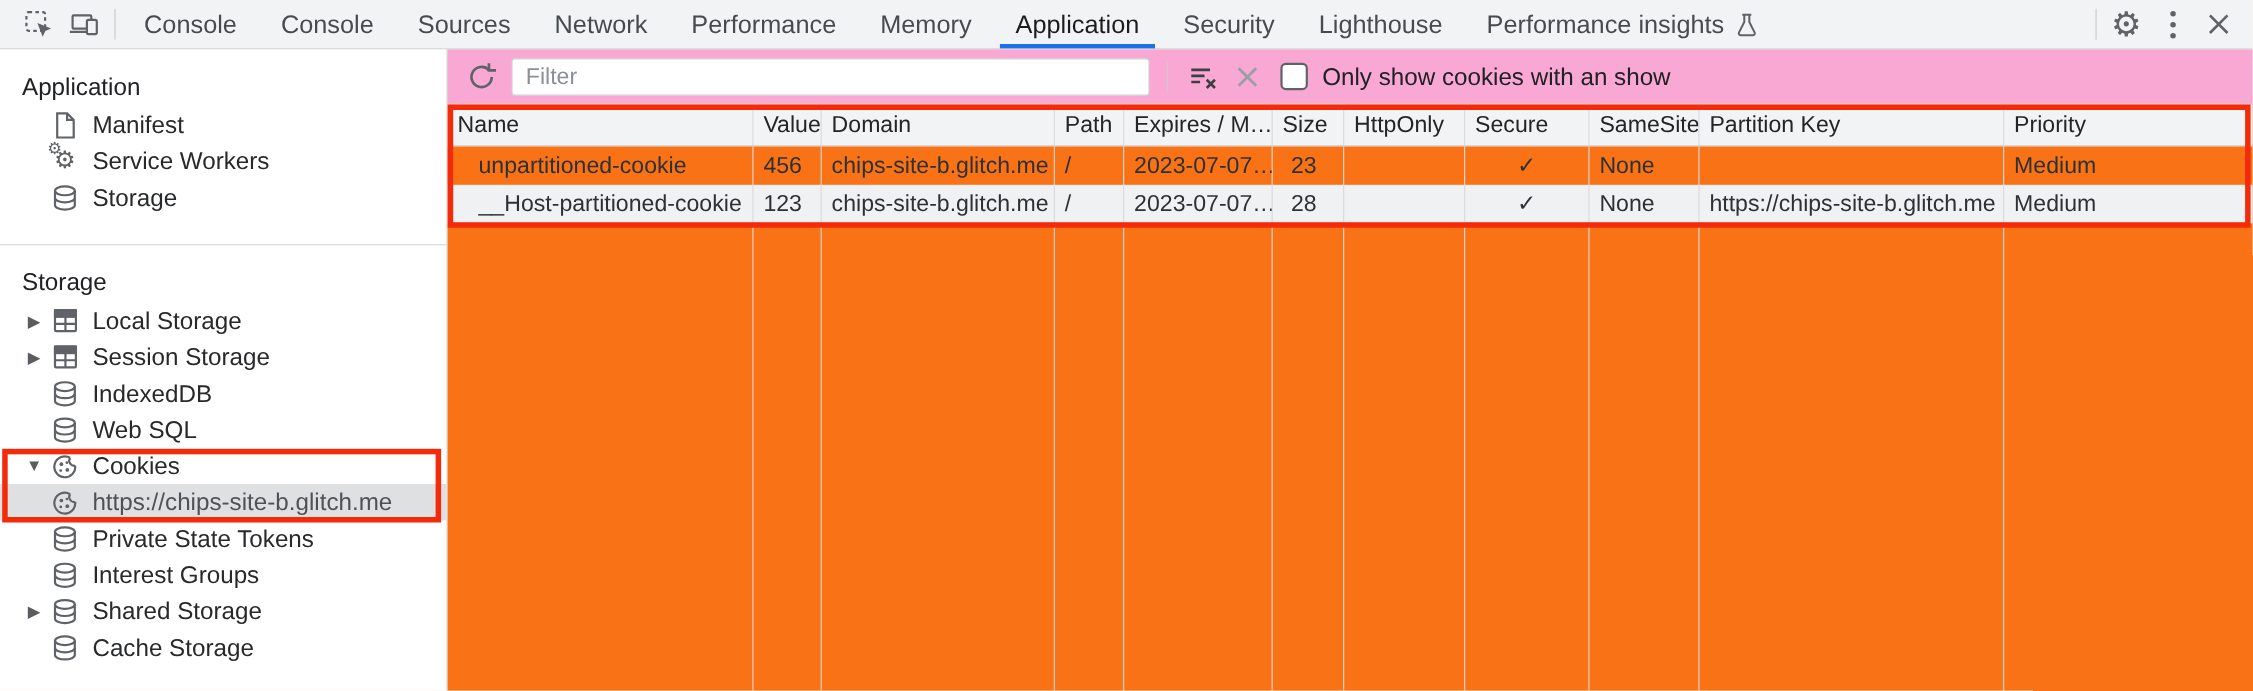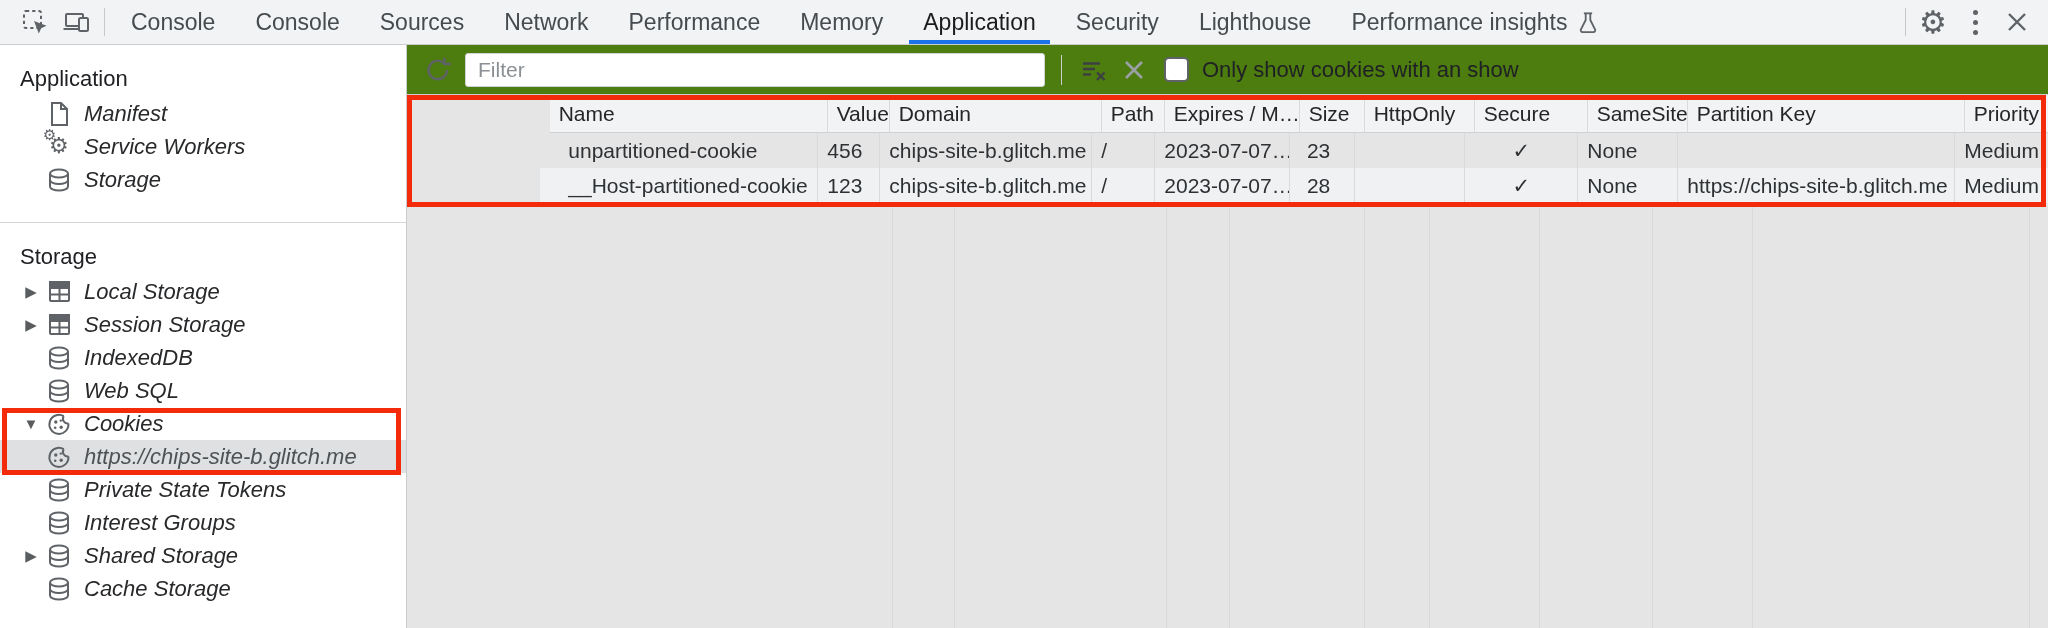--- a/index.html
+++ b/index.html
@@ -38,59 +38,59 @@
   
   .content { flex:1; display:flex; min-height:0; }
 
   
   .sidebar {
     width:407px; flex:0 0 407px; background:#fff;
     border-right:1px solid #c9cbcd; position:relative; overflow:hidden;
   }
   .side-header { height:36px; margin-top:16px; display:flex; align-items:center; padding-left:20px; color:#202124; }
   .side-section2 { border-top:1px solid #d4d6d8; margin-top:26px; padding-top:16px; }
-  .side-item { height:33px; display:flex; align-items:center; padding-left:18px; cursor:pointer; white-space:nowrap;font-style:italic; }
+  .side-item { height:33px; display:flex; align-items:center; padding-left:18px; cursor:pointer; white-space:nowrap; }
   .side-item .expander { width:26px; flex:0 0 26px; font-size:15px; color:#5a5d60; text-align:center; }
   .side-item .s-icon { width:30px; flex:0 0 30px; margin-right:10px; display:flex; align-items:center; justify-content:center; }
   .side-item .s-label { color:#28292b; }
   .side-item.child { padding-left:44px; }
   .side-item.selected { background:#dfe0e1; }
   .side-item.selected .s-label { color:#4d5256; }
   .gears-glyph { position:relative; width:30px; height:30px; color:#5f6368; }
   .gears-glyph .g1 { position:absolute; left:-1px; top:-6px; font-size:15px; }
   .gears-glyph .g2 { position:absolute; left:5px; top:1px; font-size:22px; }
 
   .sidebar-redbox {
     position:absolute; left:2px; top:363px; width:399px; height:67px;
     border:5px solid #f42b0b; pointer-events:none; z-index:6;
   }
 
   
   .main { flex:1; display:flex; flex-direction:column; min-width:0; position:relative; }
   .cookie-toolbar {
-    height:50px; flex:0 0 50px; background:#4d7c0f; border-bottom:1px solid #cdcdcd;
+    height:50px; flex:0 0 50px; background:#f9a8d4; border-bottom:1px solid #cdcdcd;
     display:flex; align-items:center; padding:0 10px;
   }
   .refresh-btn { width:42px; height:42px; display:flex; align-items:center; justify-content:center; cursor:pointer; }
   .filter-input {
     width:580px; height:34px; margin-left:6px; background:#fff;
     border:1px solid #d0d2d5; border-radius:3px; font-size:21px; color:#202124;
     padding:0 12px; outline:none; font-family:"Liberation Sans","DejaVu Sans",sans-serif;
   }
   .filter-input::placeholder { color:#8b9095; }
   .tb2-sep { width:1px; height:30px; background:#c9cbcd; margin:0 12px 0 16px; }
   .tb2-iconbtn { width:40px; height:40px; display:flex; align-items:center; justify-content:center; cursor:pointer; }
   .issue-checkbox {
     width:25px; height:25px; border:2px solid #5f6368; border-radius:5px; background:#fff;
     margin:0 13px 0 10px; cursor:pointer; flex:0 0 25px;
   }
   .issue-label { color:#202124; font-size:22px; cursor:pointer; white-space:nowrap; }
 
   
-  .grid-area { flex:1; position:relative; display:flex; flex-direction:column; min-height:0; background:#e5e5e5;align-items:flex-end; }
+  .grid-area { flex:1; position:relative; display:flex; flex-direction:column; min-height:0; background:#f97316; }
   .dg-row { display:flex; align-items:stretch; }
   .dg-row.header { height:38px; background:#f1f3f4; border-bottom:1px solid #cfd1d3; }
   .dg-row.r { height:35px; }
   .dg-row.stripe { background:#eff1f2; }
   .dg-row.filler { flex:1; }
   .cell {
     border-right:1px solid #d8dadc; padding:0 9px; white-space:nowrap; overflow:hidden;
     text-overflow:clip; display:flex; align-items:center; font-size:21px; color:#2e3134;
   }
   .dg-row.header .cell { color:#232527; }

